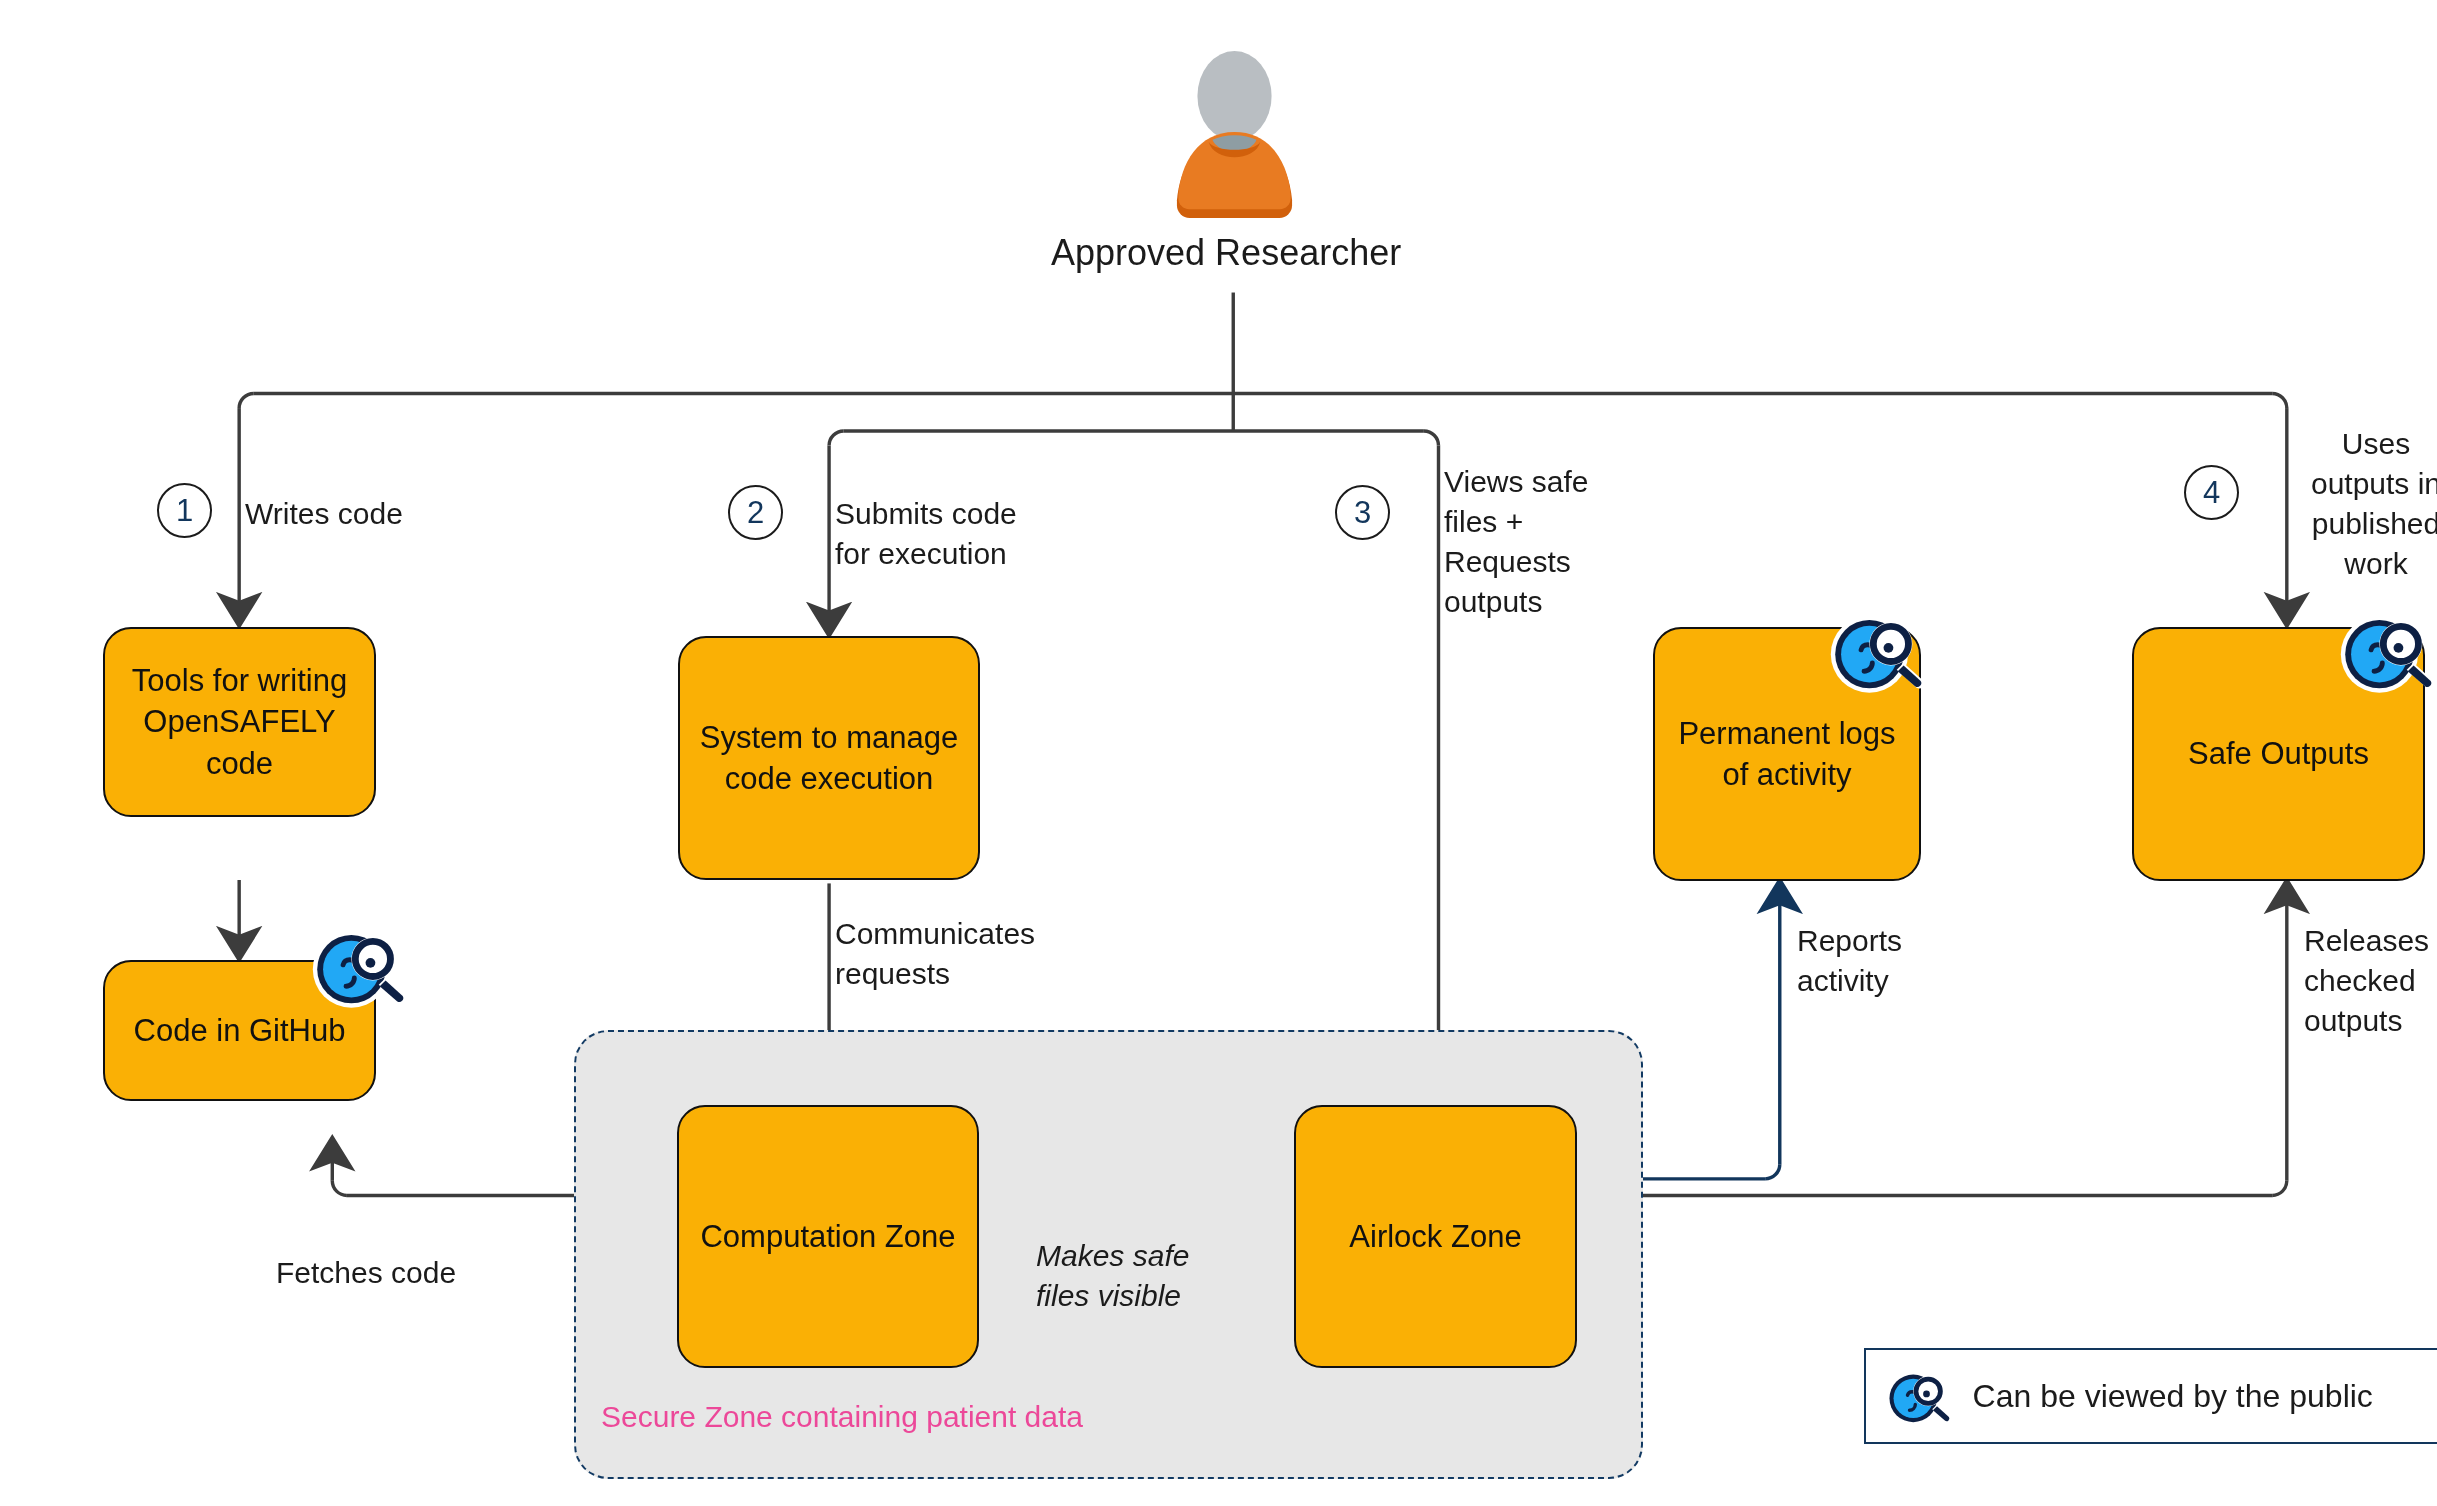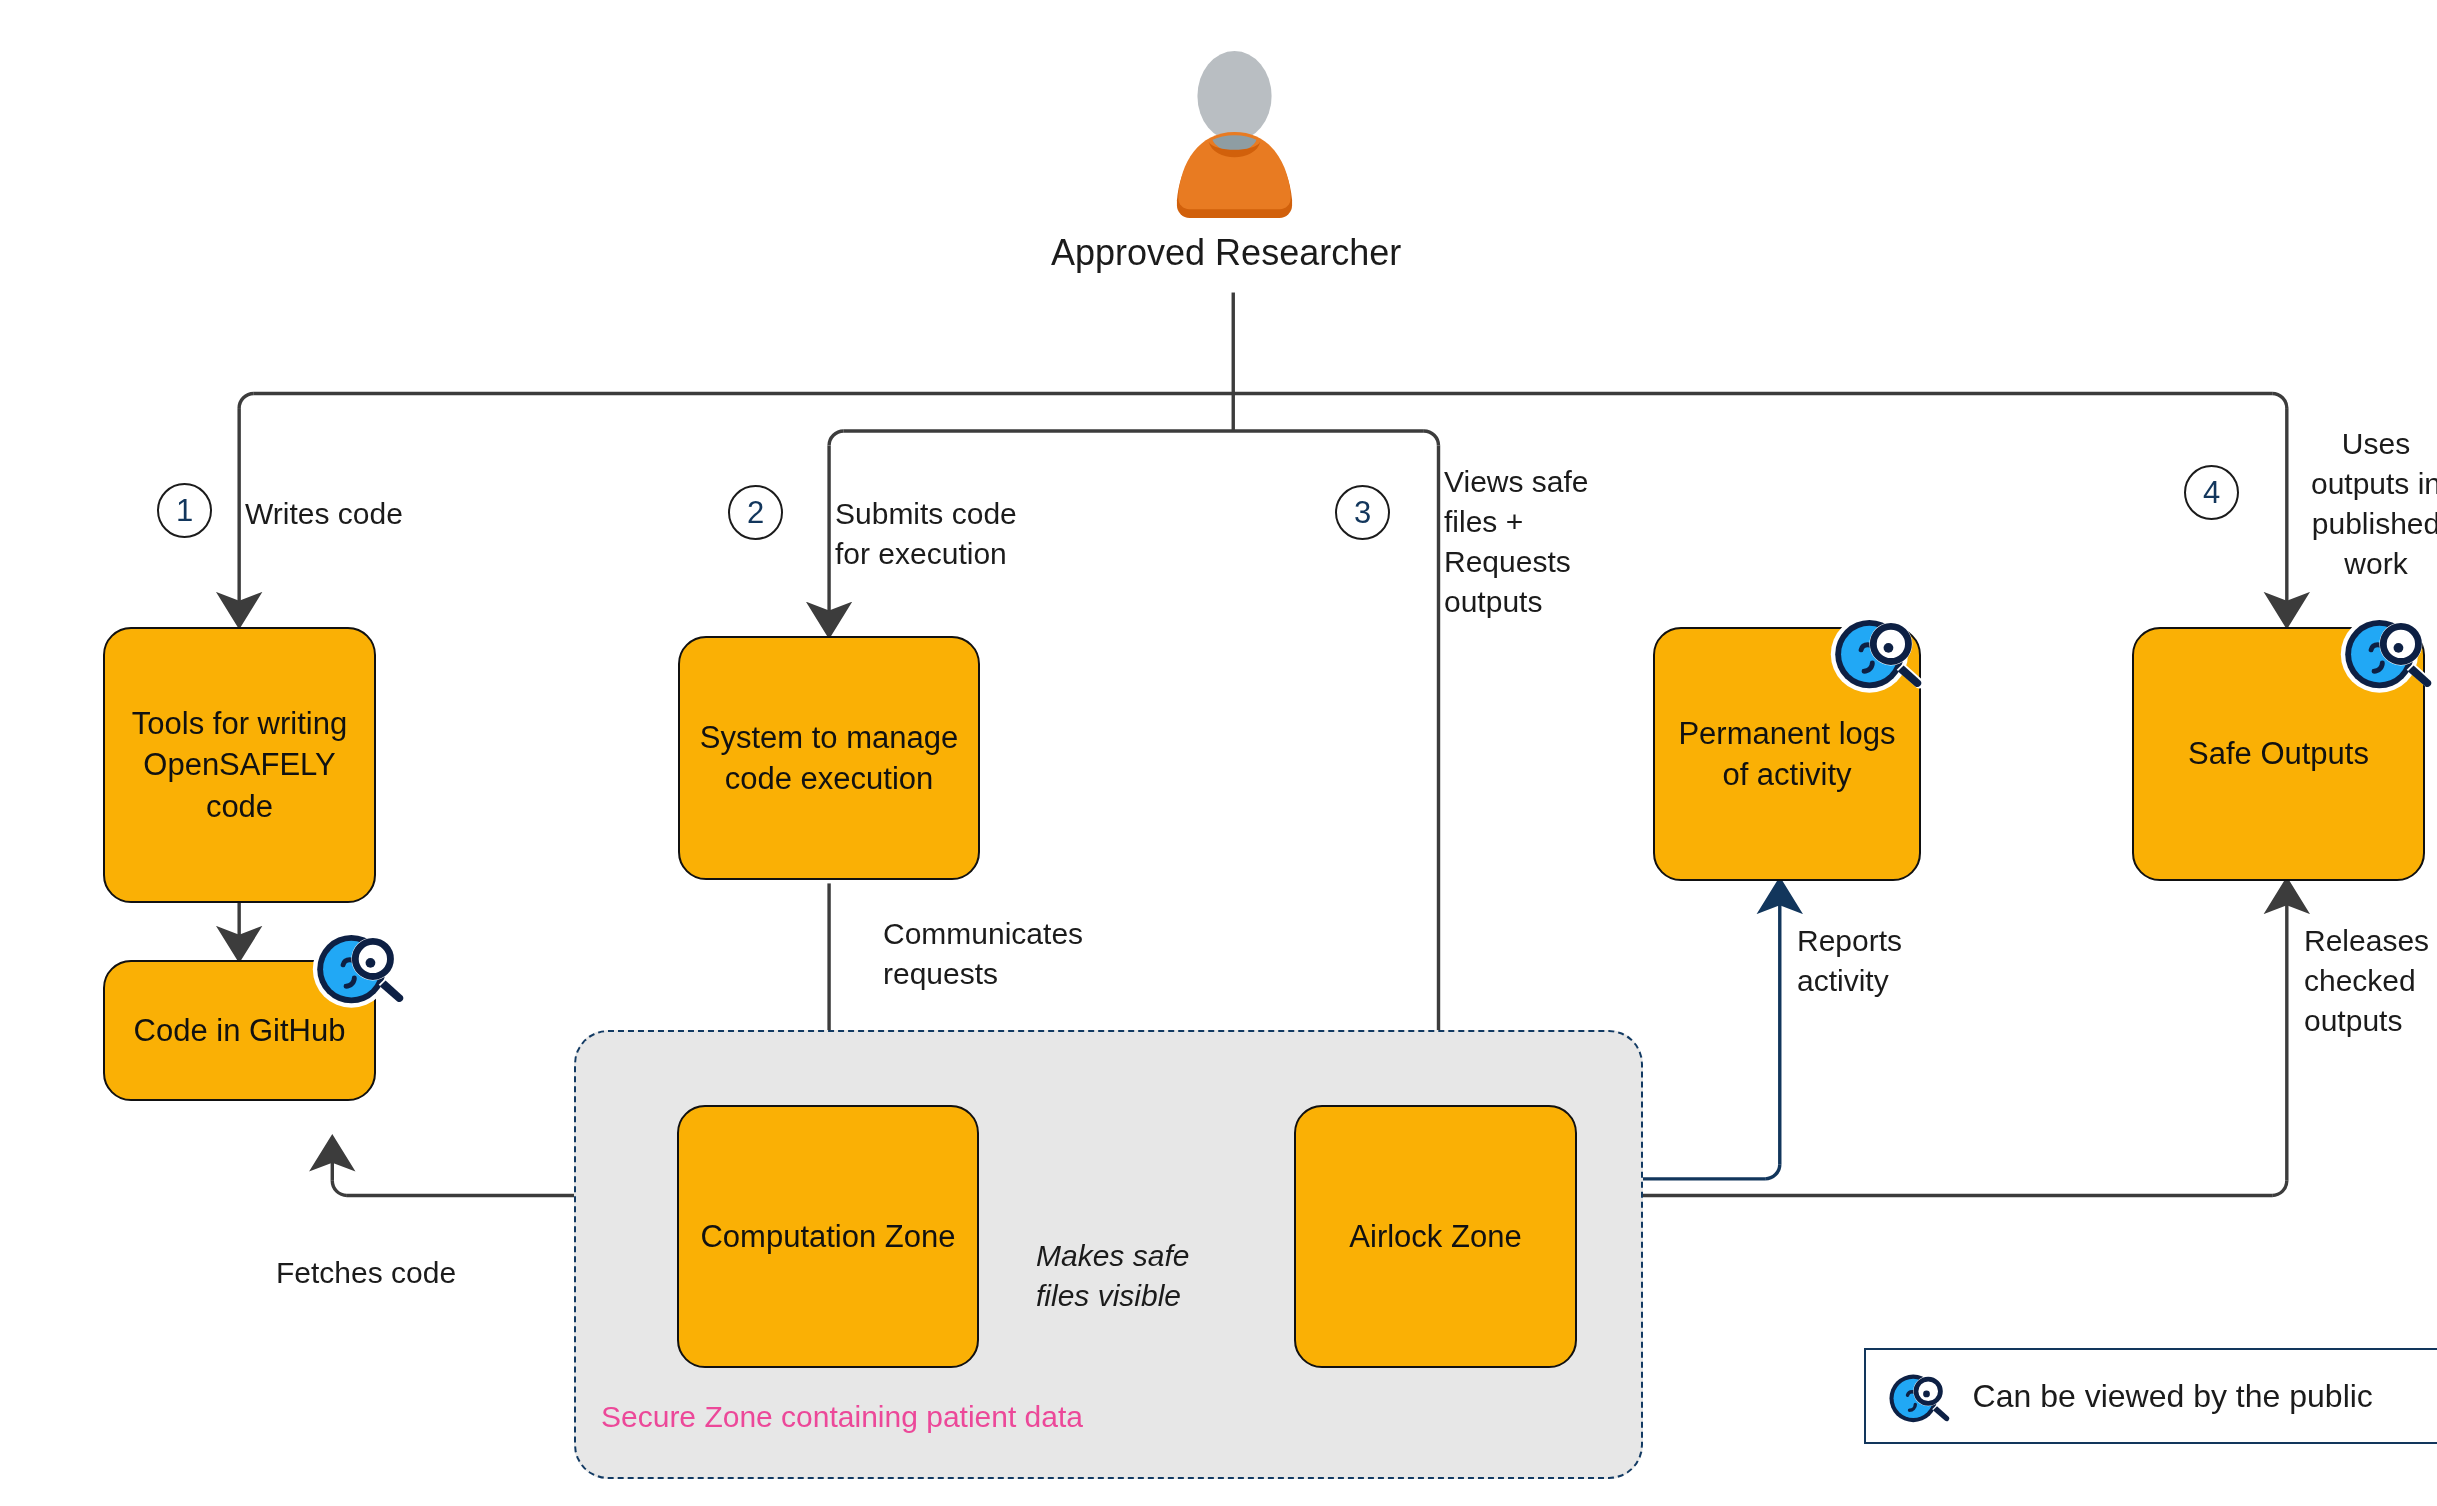--- a/index.html
+++ b/index.html
@@ -163,21 +163,21 @@
       <path d="M165,170 C90,170 55,235 50,298 L50,306 a22,22 0 0 0 22,22 l186,0 a22,22 0 0 0 22,-22 l0,-8 C275,235 240,170 165,170 Z" fill="#e87b22"></path>
       <path d="M120,186 a46,30 0 0 0 90,0 a60,28 0 0 0 -90,0 Z" fill="#8e9da3"></path>
       <path d="M112,190 C122,232 208,232 218,190 C206,212 124,212 112,190 Z" fill="#d1600b"></path>
     </svg>
   </div>
   <div class="actor-label" style="left:1015px;top:232px;margin-left:36px;">Approved Researcher</div>
 
   <div class="secure-zone" style="left:574px;top:1030px;width:1069px;height:449px;"></div>
   <div class="secure-zone-label" style="left:601px;top:1400px;">Secure Zone containing patient data</div>
 
-  <div class="node" style="left:103px;top:627px;width:273px;height:276px;">
+  <div class="node" style="left:103px;top:627px;width:273px;height:190px;">
     <span>Tools for
 writing
 OpenSAFELY
 code</span>
   </div>
 
   <div class="node" style="left:103px;top:960px;width:273px;height:141px;">
     <span>Code in
 GitHub</span>
   </div>
@@ -271,21 +271,21 @@
 outputs</div>
 
   <div class="step-badge" style="left:2184px;top:465px;">
     <span>4</span>
   </div>
   <div class="edge-label ctr" style="left:2298px;top:424px;width:156px;">Uses
 outputs in
 published
 work</div>
 
-  <div class="edge-label" style="left:835px;top:914px;margin-left:48px;">Communicates
+  <div class="edge-label" style="left:835px;top:914px;">Communicates
 requests</div>
   <div class="edge-label" style="left:276px;top:1253px;">Fetches code</div>
   <div class="edge-label" style="left:1036px;top:1236px;font-style:italic;">Makes safe
 files visible</div>
   <div class="edge-label" style="left:1797px;top:921px;">Reports
 activity</div>
   <div class="edge-label" style="left:2304px;top:921px;">Releases
 checked
 outputs</div>
 

